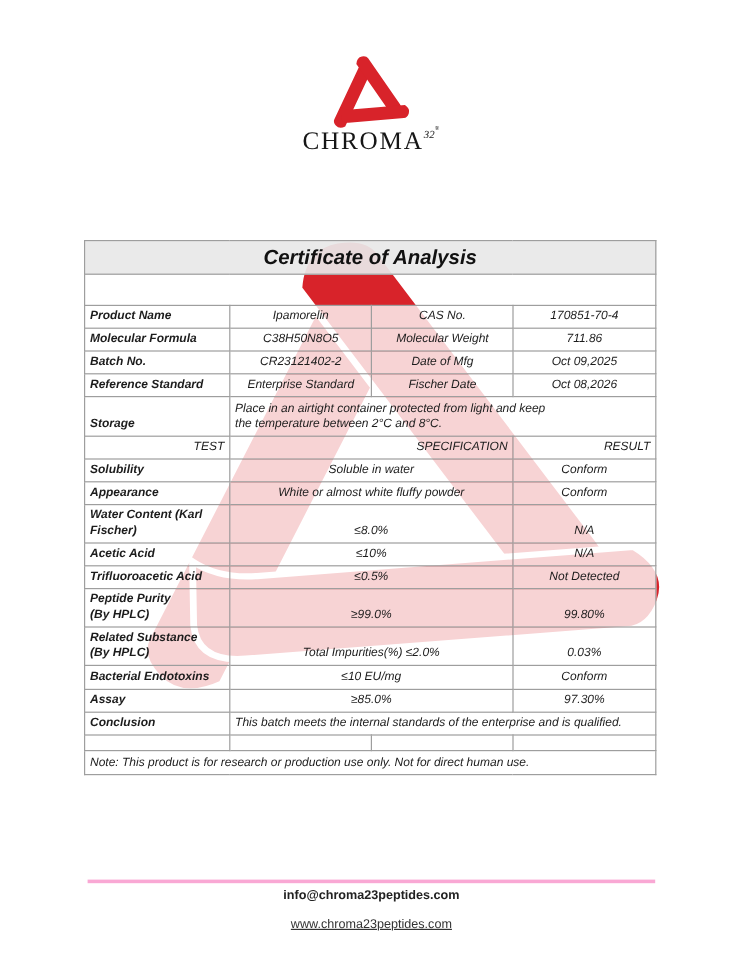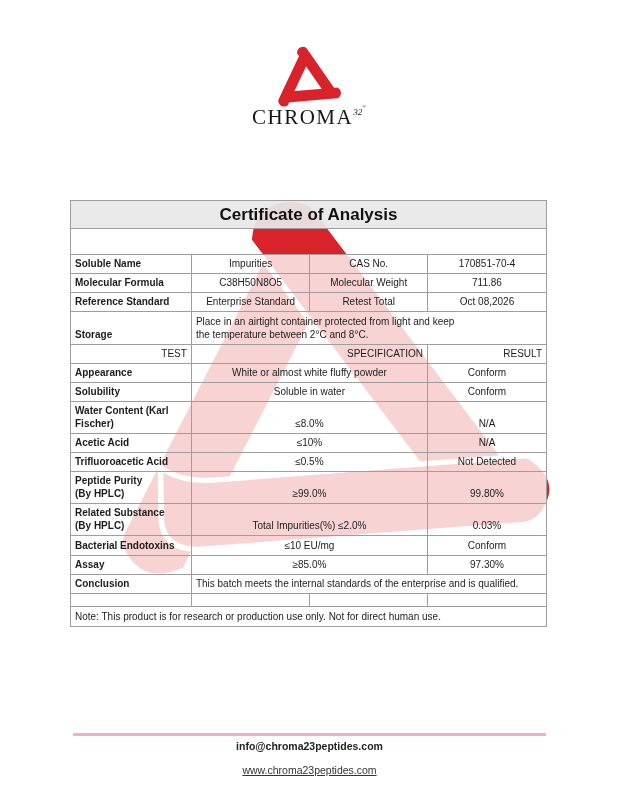--- a/index.html
+++ b/index.html
@@ -35,20 +35,21 @@
   table.coa {
     position: absolute; left: 70px; top: 200px; width: 477px;
     border-collapse: collapse; z-index: 1;
     font-size: 10px; line-height: 13px;
   }
   table.coa td {
     border: 1px solid #9e9e9e;
     padding: 2px 4px 3px 4px;
     vertical-align: bottom;
     background: rgba(255,255,255,0.80);
+    font-style: italic;
   }
   tr.title-row td {
     background: rgba(232,232,232,0.93);
     text-align: center; vertical-align: middle;
     font-weight: bold; font-size: 17px; height: 28px; color: #111;
   }
   tr.spacer-row td { height: 26px; background: transparent; }
   tr.info-row { height: 19px; }
   td.lbl { font-weight: bold; text-align: left; white-space: pre-line; }
   td.ctr { text-align: center; }
@@ -113,58 +114,64 @@
     </colgroup>
     <tbody>
       <tr class="title-row">
         <td colspan="4">Certificate of Analysis</td>
       </tr>
       <tr class="spacer-row">
         <td colspan="4"></td>
       </tr>
 
       <tr class="info-row">
-        <td class="lbl">Soluble Name</td>
-        <td class="ctr">Impurities</td>
+        <td class="lbl">Product Name</td>
+        <td class="ctr">Ipamorelin</td>
         <td class="ctr lbl-plain">CAS No.</td>
         <td class="ctr">170851-70-4</td>
       </tr>
       <tr class="info-row">
         <td class="lbl">Molecular Formula</td>
         <td class="ctr">C38H50N8O5</td>
         <td class="ctr">Molecular Weight</td>
         <td class="ctr">711.86</td>
       </tr>
       <tr class="info-row">
+        <td class="lbl">Batch No.</td>
+        <td class="ctr">CR23121402-2</td>
+        <td class="ctr">Date of Mfg</td>
+        <td class="ctr">Oct 09,2025</td>
+      </tr>
+      <tr class="info-row">
         <td class="lbl">Reference Standard</td>
         <td class="ctr">Enterprise Standard</td>
-        <td class="ctr">Retest Total</td>
+        <td class="ctr">Fischer Date</td>
         <td class="ctr">Oct 08,2026</td>
       </tr>
 
       <tr class="storage-row">
         <td class="lbl">Storage</td>
         <td colspan="3" class="pre">Place in an airtight container protected from light and keep
 the temperature between 2°C and 8°C.</td>
       </tr>
 
       <tr class="testhead-row">
         <td>TEST</td>
         <td colspan="2">SPECIFICATION</td>
         <td>RESULT</td>
       </tr>
 
       <tr class="test-row">
+        <td class="lbl">Solubility</td>
+        <td colspan="2" class="ctr">Soluble in water</td>
+        <td class="ctr">Conform</td>
+      </tr>
+      <tr class="test-row">
         <td class="lbl">Appearance</td>
         <td colspan="2" class="ctr">White or almost white fluffy powder</td>
-        <td class="ctr">Conform</td>
-      </tr>
-      <tr class="test-row">
-        <td class="lbl">Solubility</td>
-        <td colspan="2" class="ctr">Soluble in water</td>
         <td class="ctr">Conform</td>
       </tr>
       <tr class="test-row h30">
         <td class="lbl">Water Content (Karl
 Fischer)</td>
         <td colspan="2" class="ctr">≤8.0%</td>
         <td class="ctr">N/A</td>
       </tr>
       <tr class="test-row">
         <td class="lbl">Acetic Acid</td>

